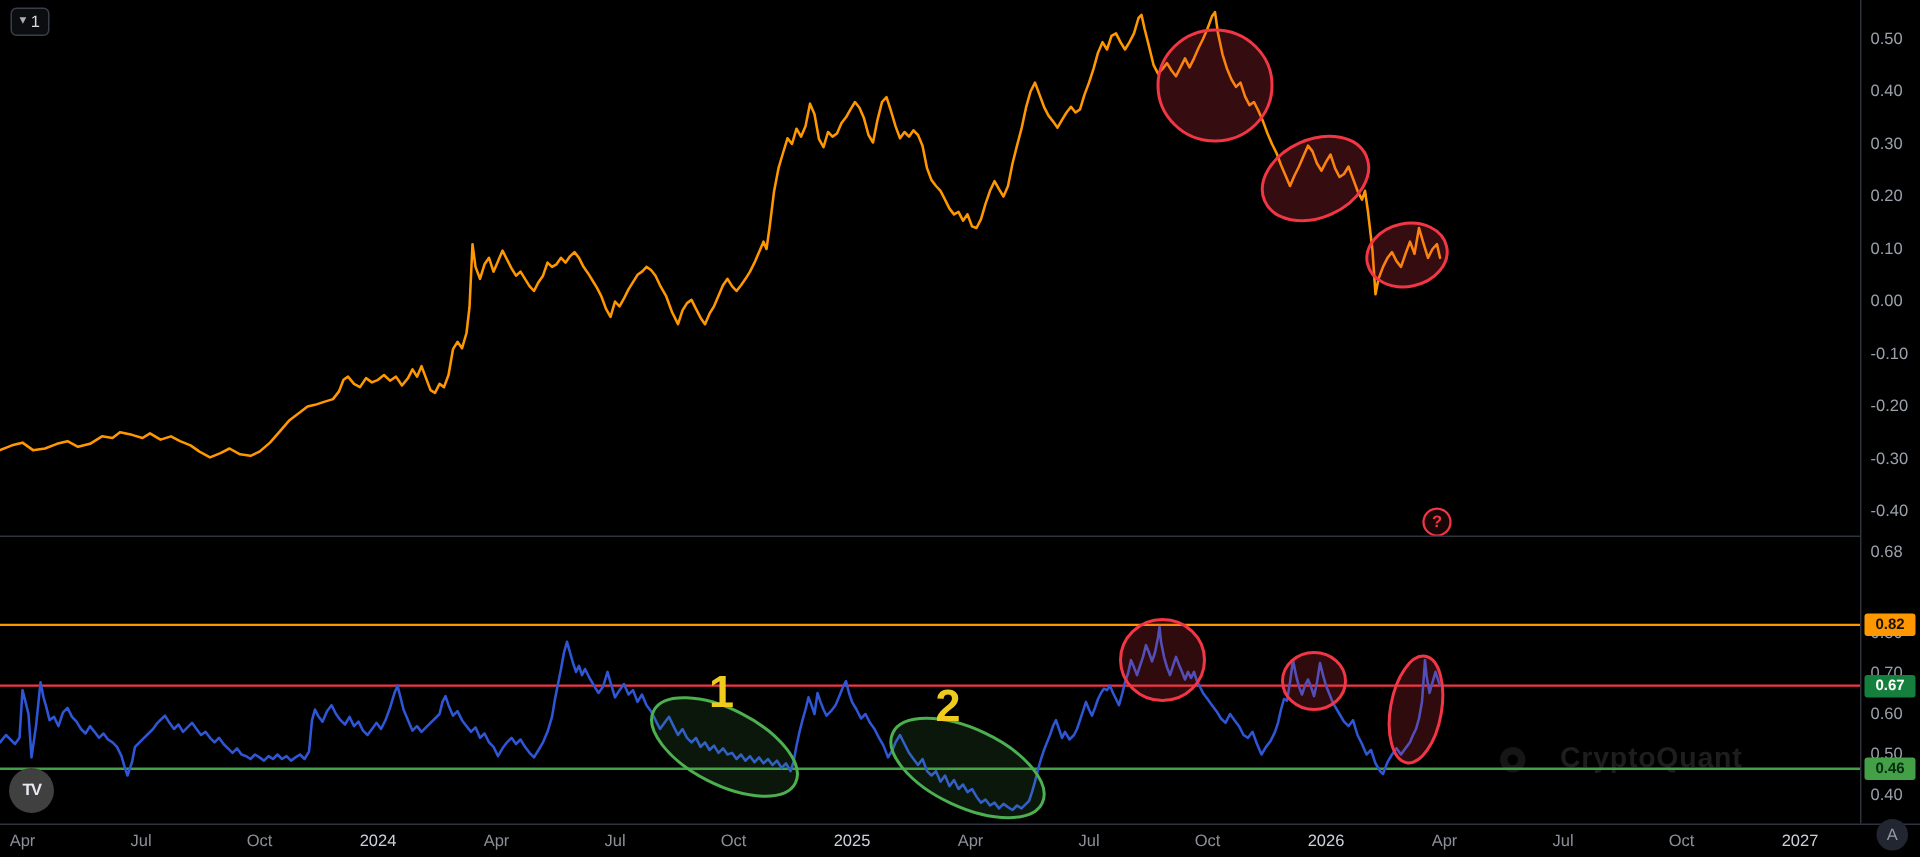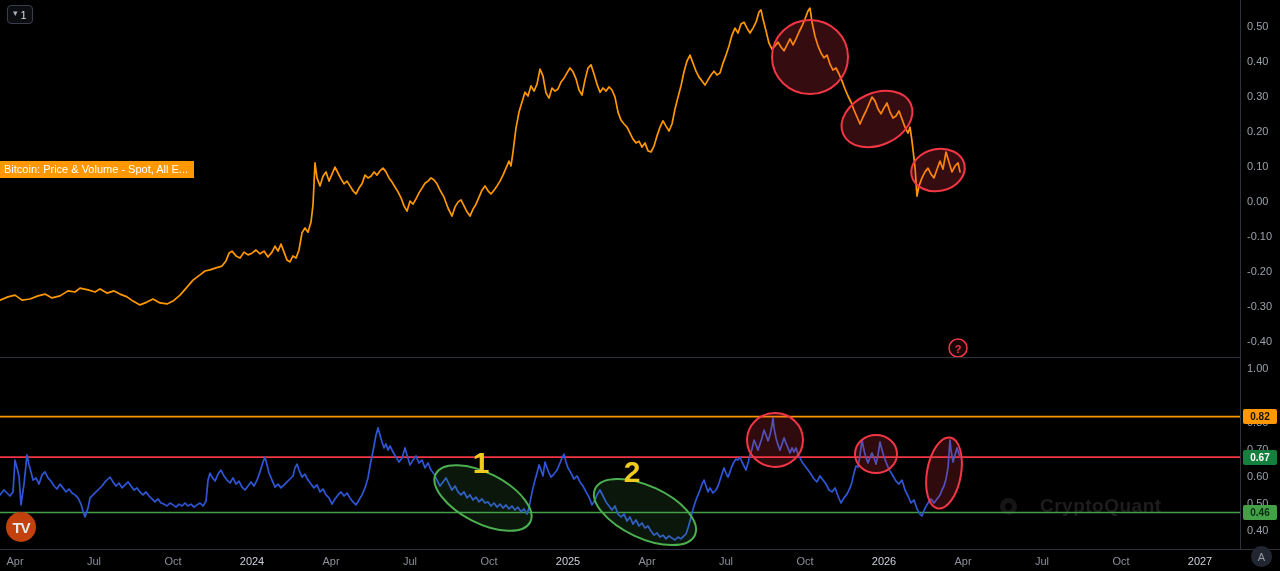--- a/index.html
+++ b/index.html
@@ -14,22 +14,22 @@
 
   .symbol-tag{position:absolute;left:0;top:161px;background:#ff9800;color:#fff;
        font-size:11px;line-height:13px;padding:2px 6px 2px 4px;z-index:6;white-space:nowrap;cursor:pointer;}
 
   .watermark{position:absolute;left:1000px;top:495px;display:flex;align-items:center;gap:23px;
        z-index:1;color:#1e1e1e;font-size:19px;font-weight:bold;letter-spacing:.5px;}
   .wm-logo{width:17px;height:17px;border-radius:50%;background:#161616;position:relative;}
   .wm-logo::after{content:"";position:absolute;left:5px;top:5px;width:7px;height:7px;border-radius:50%;background:#000;}
 
   .tv-logo{position:absolute;left:6px;top:512px;width:30px;height:30px;border-radius:50%;
-       background:#c2410c;color:#e6e9ef;display:flex;align-items:center;justify-content:center;
-       font-size:15px;font-weight:bold;letter-spacing:-1px;z-index:6;cursor:pointer;}
+       background:#404040;color:#e6e9ef;display:flex;align-items:center;justify-content:center;
+       font-size:11px;font-weight:bold;letter-spacing:-1px;z-index:6;cursor:pointer;}
 
   .price-scale{position:absolute;left:1240px;top:0;width:40px;height:571px;
        border-left:1px solid #2f333d;z-index:4;background:#000;cursor:ns-resize;}
   .tick{position:absolute;left:6px;font-size:11px;color:#9aa0aa;line-height:13px;}
   .badge{position:absolute;left:2px;width:34px;height:15px;border-radius:2px;
        font-size:10px;font-weight:bold;display:flex;align-items:center;justify-content:center;}
 
   .time-scale{position:absolute;left:0;top:549px;width:1280px;height:22px;
        border-top:1px solid #2f333d;z-index:5;background:#000;cursor:ew-resize;}
   .time-label{position:absolute;top:5px;transform:translateX(-50%);font-size:11px;color:#8b8f98;}
@@ -66,41 +66,40 @@
       <ellipse cx="944" cy="473" rx="17" ry="36" stroke="#f23645" stroke-width="2" fill="rgba(242,54,69,0.2)" transform="rotate(10 944 473)"></ellipse>
     </svg>
 
   <div class="pane-sep"></div>
 
   <div class="interval-btn">
     <span class="chev">▾</span>
     <span>1</span>
   </div>
 
-  <div class="symbol-tag">Bitcoin: Price &amp; Volume - Spot, All E...</div>
 
   <div class="watermark">
     <span class="wm-logo"></span>
     <span>CryptoQuant</span>
   </div>
 
   <div class="tv-logo">TV</div>
 
   <div class="price-scale" id="price-scale">
       <div class="tick" style="top: 20px;">0.50</div>
       <div class="tick" style="top: 55px;">0.40</div>
       <div class="tick" style="top: 90px;">0.30</div>
       <div class="tick" style="top: 125px;">0.20</div>
       <div class="tick" style="top: 160px;">0.10</div>
       <div class="tick" style="top: 195px;">0.00</div>
       <div class="tick" style="top: 230px;">-0.10</div>
       <div class="tick" style="top: 265px;">-0.20</div>
       <div class="tick" style="top: 300px;">-0.30</div>
       <div class="tick" style="top: 335px;">-0.40</div>
-      <div class="tick" style="top: 362px;">1.00</div>
+      <div class="tick" style="top: 362px;">0.68</div>
       <div class="tick" style="top: 389px; margin-top: 24px;">0.90</div>
       <div class="tick" style="top: 416px;">0.80</div>
       <div class="tick" style="top: 443px;">0.70</div>
       <div class="tick" style="top: 470px;">0.60</div>
       <div class="tick" style="top: 497px;">0.50</div>
       <div class="tick" style="top: 524px;">0.40</div>
       <div class="badge" style="top: 409.1px; background: rgb(255, 152, 0); color: rgb(26, 18, 5);">0.82</div>
       <div class="badge" style="top: 449.6px; background: #15803d; color: rgb(255, 255, 255);">0.67</div>
       <div class="badge" style="top: 504.95px; background: rgb(67, 160, 71); color: rgb(6, 45, 16);">0.46</div>
     </div>

